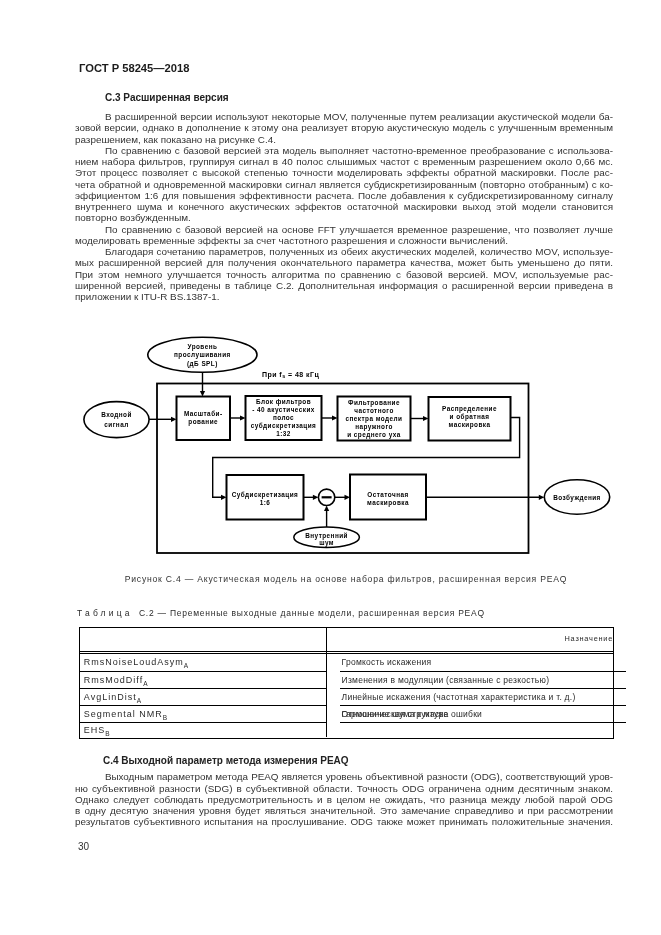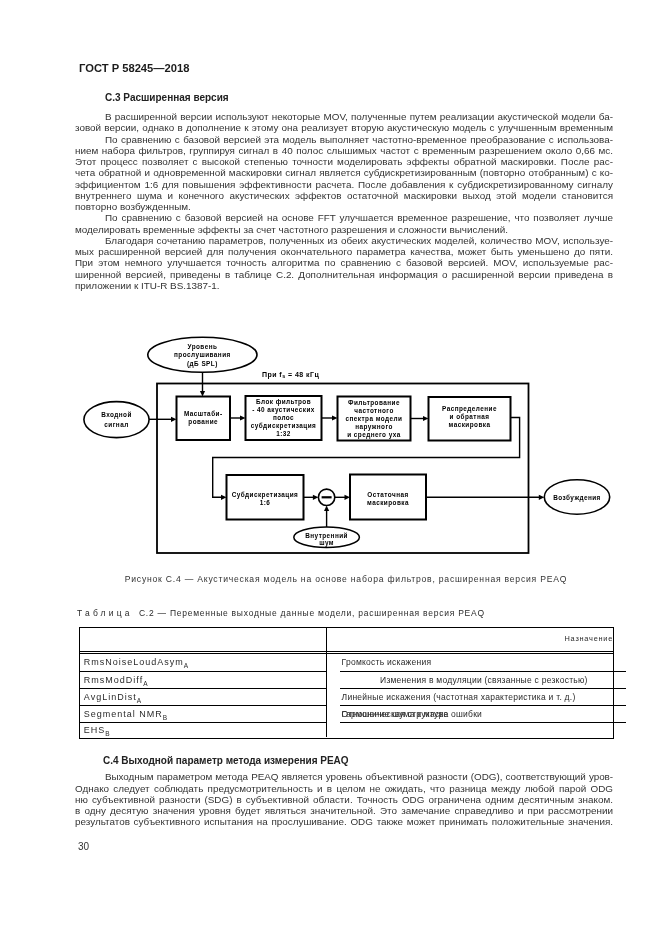--- a/index.html
+++ b/index.html
@@ -19,20 +19,21 @@
 </head>
 <body>
 
 <div class="abs b" style="left:79px;top:63px;font-size:11.2px;line-height:11.2px;color:#1c1c1c;">ГОСТ Р 58245—2018</div>
 
 <div class="abs b" style="left:105px;top:93.2px;font-size:10px;line-height:10px;color:#222;">С.3 Расширенная версия</div>
 
 <div class="abs bt" style="left:75px;top:111.0px;">
 <div class="j ind">В расширенной версии используют некоторые MOV, полученные путем реализации акустической модели ба-</div>
 <div class="j">зовой версии, однако в дополнение к этому она реализует вторую акустическую модель с улучшенным временным</div>
+<div>разрешением, как показано на рисунке С.4.</div>
 <div class="j ind">По сравнению с базовой версией эта модель выполняет частотно-временное преобразование с использова-</div>
 <div class="j">нием набора фильтров, группируя сигнал в 40 полос слышимых частот с временным разрешением около 0,66 мс.</div>
 <div class="j">Этот процесс позволяет с высокой степенью точности моделировать эффекты обратной маскировки. После рас-</div>
 <div class="j">чета обратной и одновременной маскировки сигнал является субдискретизированным (повторно отобранным) с ко-</div>
 <div class="j">эффициентом 1:6 для повышения эффективности расчета. После добавления к субдискретизированному сигналу</div>
 <div class="j">внутреннего шума и конечного акустических эффектов остаточной маскировки выход этой модели становится</div>
 <div>повторно возбужденным.</div>
 <div class="j ind">По сравнению с базовой версией на основе FFT улучшается временное разрешение, что позволяет лучше</div>
 <div>моделировать временные эффекты за счет частотного разрешения и сложности вычислений.</div>
 <div class="j ind">Благодаря сочетанию параметров, полученных из обеих акустических моделей, количество MOV, используе-</div>
@@ -121,35 +122,35 @@
 <div class="abs tbl" style="left:78.8px;top:627.3px;width:535.3px;height:112.2px;border:1px solid #000;box-sizing:border-box;">
   <div class="abs" style="left:246.3px;top:0;width:1px;height:109.2px;background:#000;"></div>
   <div class="abs" style="left:0;top:22.9px;width:533.3px;height:1px;background:#000;"></div>
   <div class="abs" style="left:0;top:25.1px;width:533.3px;height:1px;background:#000;"></div>
   <div class="abs" style="left:247.3px;top:0;width:286px;height:22.9px;font-size:7.4px;letter-spacing:0.75px;text-align:right;line-height:22.9px;">Назначение</div>
 
   <div class="trow c1" style="top:26.1px;width:246.3px;height:17.4px;line-height:17.4px;border-bottom:1px solid #000;">RmsNoiseLoudAsym<sub>A</sub></div>
   <div class="trow c2" style="left:247.3px;top:26.1px;width:286px;height:17.4px;line-height:17.4px;border-bottom:1px solid #000;">Громкость искажения</div>
 
   <div class="trow c1" style="top:43.5px;width:246.3px;height:17.4px;line-height:17.4px;border-bottom:1px solid #000;">RmsModDiff<sub>A</sub></div>
-  <div class="trow c2" style="left:247.3px;top:43.5px;width:286px;height:17.4px;line-height:17.4px;border-bottom:1px solid #000;text-align:center;">Изменения в модуляции (связанные с резкостью)</div>
+  <div class="trow c2" style="left:247.3px;top:43.5px;width:286px;height:17.4px;line-height:17.4px;border-bottom:1px solid #000;">Изменения в модуляции (связанные с резкостью)</div>
 
   <div class="trow c1" style="top:60.9px;width:246.3px;height:16.8px;line-height:16.8px;border-bottom:1px solid #000;">AvgLinDist<sub>A</sub></div>
   <div class="trow c2" style="left:247.3px;top:60.9px;width:286px;height:16.8px;line-height:16.8px;border-bottom:1px solid #000;">Линейные искажения (частотная характеристика и т. д.)</div>
 
   <div class="trow c1" style="top:77.7px;width:246.3px;height:16.6px;line-height:16.6px;border-bottom:1px solid #000;">Segmental NMR<sub>B</sub></div>
   <div class="trow c2" style="left:247.3px;top:77.7px;width:286px;height:16.6px;line-height:16.6px;border-bottom:1px solid #000;">Отношение шума к маске</div>
 
   <div class="trow c1" style="top:94.3px;width:246.3px;height:14.9px;line-height:14.9px;">EHS<sub>B</sub></div>
   <div class="trow c2" style="left:247.3px;top:79px;width:286px;height:14.9px;line-height:14.9px;">Гармоническая структура ошибки</div>
 </div>
 
 <div class="abs b" style="left:103px;top:755.5px;font-size:10px;line-height:10px;color:#222;">С.4 Выходной параметр метода измерения PEAQ</div>
 
 <div class="abs bt" style="left:75px;top:771.3px;">
 <div class="j ind" style="letter-spacing:-0.06px;">Выходным параметром метода PEAQ является уровень объективной разности (ODG), соответствующий уров-</div>
+<div class="j">ню субъективной разности (SDG) в субъективной области. Точность ODG ограничена одним десятичным знаком.</div>
 <div class="j">Однако следует соблюдать предусмотрительность и в целом не ожидать, что разница между любой парой ODG</div>
-<div class="j">ню субъективной разности (SDG) в субъективной области. Точность ODG ограничена одним десятичным знаком.</div>
 <div class="j">в одну десятую значения уровня будет являться значительной. Это замечание справедливо и при рассмотрении</div>
 <div class="j">результатов субъективного испытания на прослушивание. ODG также может принимать положительные значения.</div>
 </div>
 
 <div class="abs" style="left:78px;top:841.8px;font-size:10px;line-height:10px;color:#333;">30</div>
 
 </body></html>

